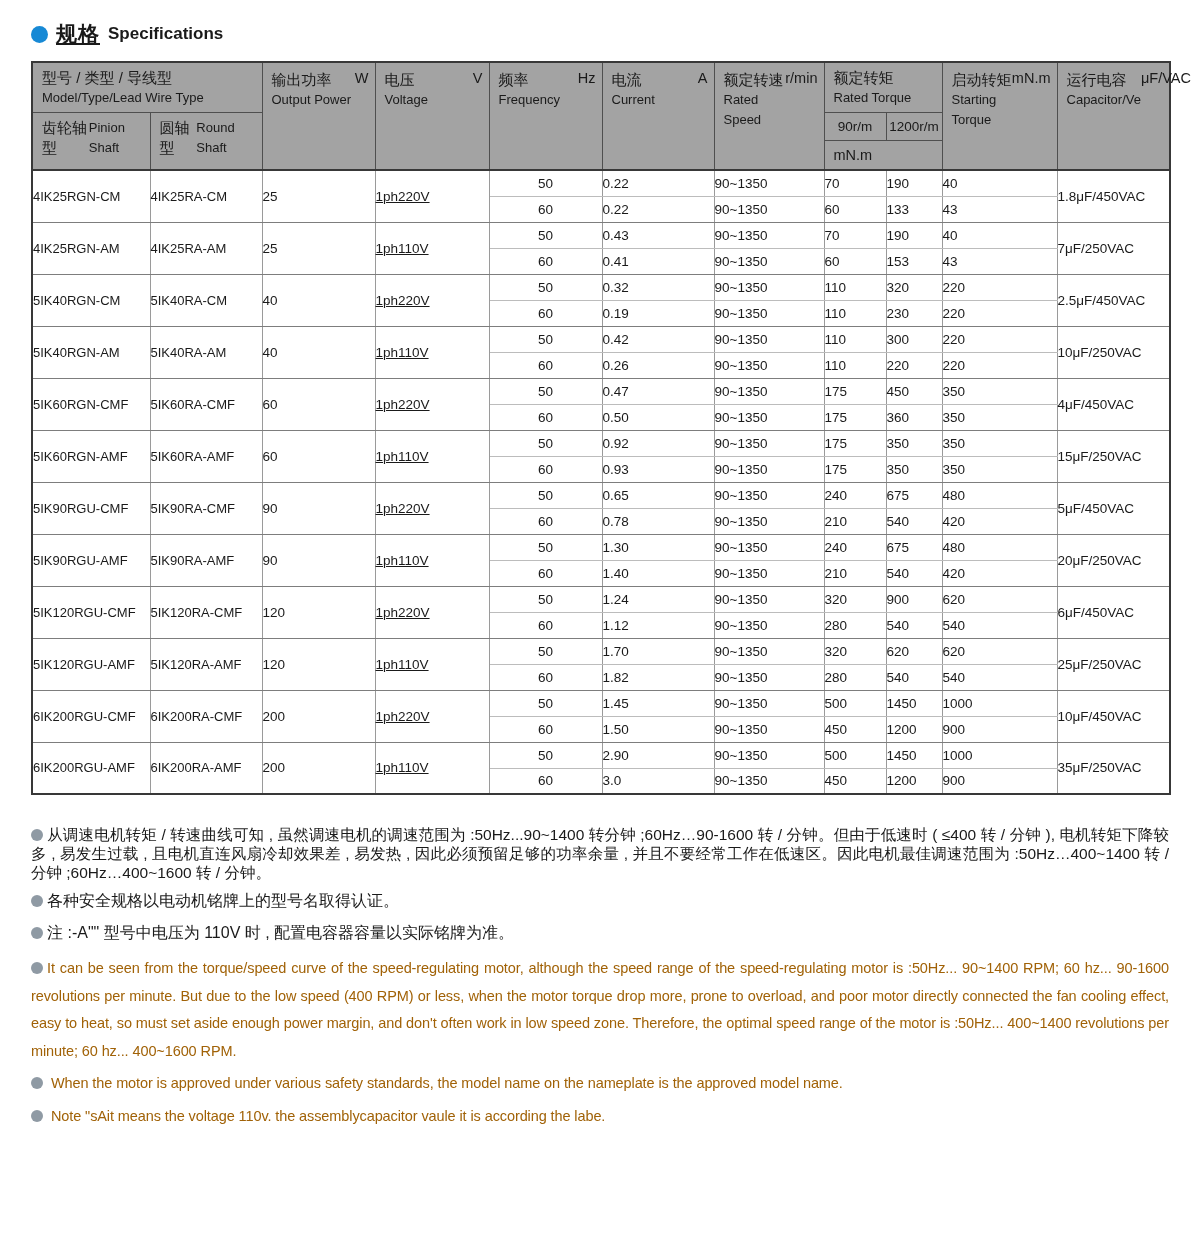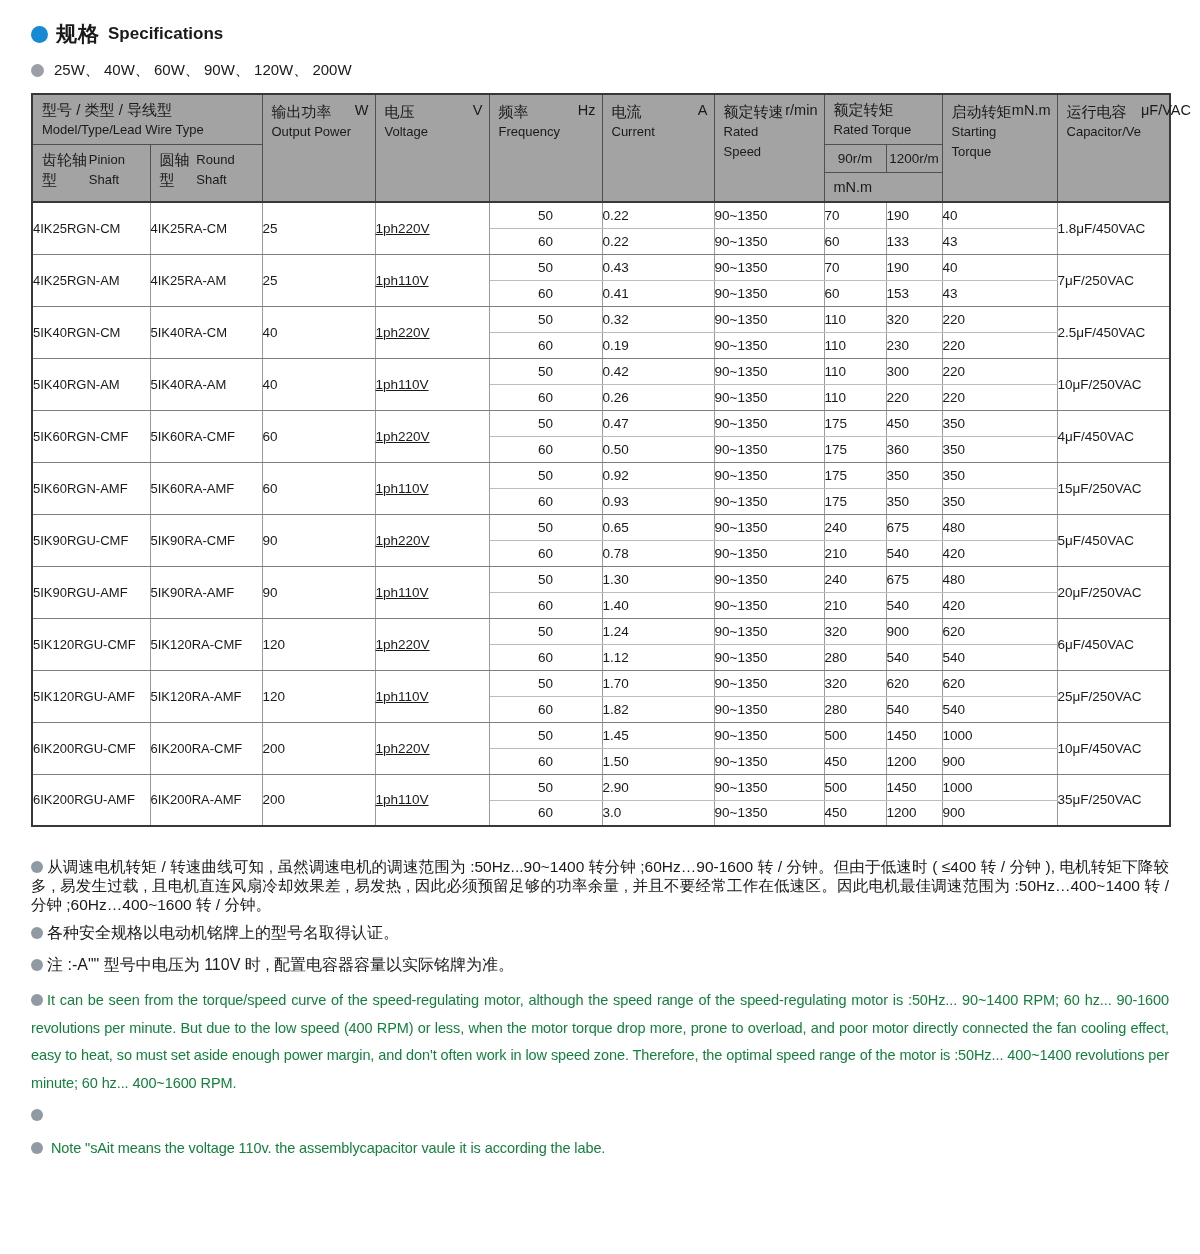--- a/index.html
+++ b/index.html
@@ -7,21 +7,21 @@
     width:1200px;height:1254px;overflow:hidden;background:#ffffff;
     font-family:"Liberation Sans","DejaVu Sans",sans-serif;color:#1a1a1a;
   }
   .page{padding:14px 31px 0 31px;}
 
   
   .sec-title{display:flex;align-items:center;gap:8px;margin-top:6px;}
   .dot{border-radius:50%;display:inline-block;flex:0 0 auto;}
   .dot.blue{width:17px;height:17px;background:#1789d5;}
   .dot.gray{width:13px;height:13px;background:#9aa0a6;}
-  .sec-title .zh{font-size:21px;font-weight:bold;letter-spacing:1px;}
+  .sec-title .zh{font-size:21px;font-weight:bold;letter-spacing:1px;text-decoration:underline;}
   .sec-title .en{font-size:17px;font-weight:bold;}
   .sub-title{display:flex;align-items:center;gap:10px;margin-top:13px;font-size:15px;}
 
   
   table.spec{
     border-collapse:collapse;table-layout:fixed;width:1138px;margin-top:13px;
     border:2px solid #383838;
   }
   table.spec th,table.spec td{padding:0;font-weight:normal;vertical-align:middle;}
   thead th{background:#a3a3a3;border:1px solid #4f4f4f;text-align:left;margin-top:17px;}
@@ -52,43 +52,39 @@
   .c-t90{padding-left:13px;}
   .c-t1200{padding-left:10px;}
   .c-start{padding-left:26px;}
   .c-cap{padding-left:15px;}
 
   
   .notes{margin-top:30px;}
   .note-para{margin:0;font-size:15.5px;line-height:19px;text-align:justify;}
   .note-line{margin:5px 0 0 0;font-size:16px;line-height:27px;}
   .nb{width:12px;height:12px;border-radius:50%;background:#8f9aa4;display:inline-block;margin-right:4px;vertical-align:-1px;}
-  .notes-en{margin-top:9px;color:#15803d;}
+  .notes-en{margin-top:9px;color:#a16207;}
   .notes-en .note-para,.notes-en .note-line{font-size:14.5px;line-height:27.5px;letter-spacing:-0.1px;}
 
   
   .gear-title{margin-top:42px;}
   .gear-title .zh{font-size:19px;}
   .gear-title .en{font-size:16px;}
 </style>
 </head>
 <body>
 
 <div class="page">
 
   <div class="sec-title">
     <span class="dot blue"></span>
     <span class="zh">规格</span>
     <span class="en">Specifications</span>
   </div>
 
-  <div class="sub-title">
-    <span class="dot gray"></span>
-    <span>25W、 40W、 60W、 90W、 120W、 200W</span>
-  </div>
 
   <table class="spec">
     <colgroup>
       <col style="width:118px">
         <col style="width:112px">
         <col style="width:113px">
         <col style="width:114px">
       <col style="width:113px">
         <col style="width:112px">
         <col style="width:110px">
@@ -454,18 +450,18 @@
   </table>
 
   <div class="notes notes-zh">
     <p class="note-para"><span class="nb"></span><span>从调速电机转矩 / 转速曲线可知 , 虽然调速电机的调速范围为 :50Hz...90~1400 转分钟 ;60Hz…90-1600 转 / 分钟。但由于低速时 ( ≤400 转 / 分钟 ), 电机转矩下降较多 , 易发生过载 , 且电机直连风扇冷却效果差 , 易发热 , 因此必须预留足够的功率余量 , 并且不要经常工作在低速区。因此电机最佳调速范围为 :50Hz…400~1400 转 / 分钟 ;60Hz…400~1600 转 / 分钟。</span></p>
     <p class="note-line"><span class="nb"></span><span>各种安全规格以电动机铭牌上的型号名取得认证。</span></p>
     <p class="note-line"><span class="nb"></span><span>注 :-A"" 型号中电压为 110V 时 , 配置电容器容量以实际铭牌为准。</span></p>
   </div>
 
   <div class="notes notes-en">
     <p class="note-para"><span class="nb"></span><span>It can be seen from the torque/speed curve of the speed-regulating motor, although the speed range of the speed-regulating motor is :50Hz... 90~1400 RPM; 60 hz... 90-1600 revolutions per minute. But due to the low speed (400 RPM) or less, when the motor torque drop more, prone to overload, and poor motor directly connected the fan cooling effect, easy to heat, so must set aside enough power margin, and don't often work in low speed zone. Therefore, the optimal speed range of the motor is :50Hz... 400~1400 revolutions per minute; 60 hz... 400~1600 RPM.</span></p>
-    <p class="note-line"><span class="nb"></span> </p>
+    <p class="note-line"><span class="nb"></span> <span>When the motor is approved under various safety standards, the model name on the nameplate is the approved model name.</span></p>
     <p class="note-line"><span class="nb"></span> <span>Note "sAit means the voltage 110v. the assemblycapacitor vaule it is according the labe.</span></p>
   </div>
 
 
 </div>
 
 </body></html>

